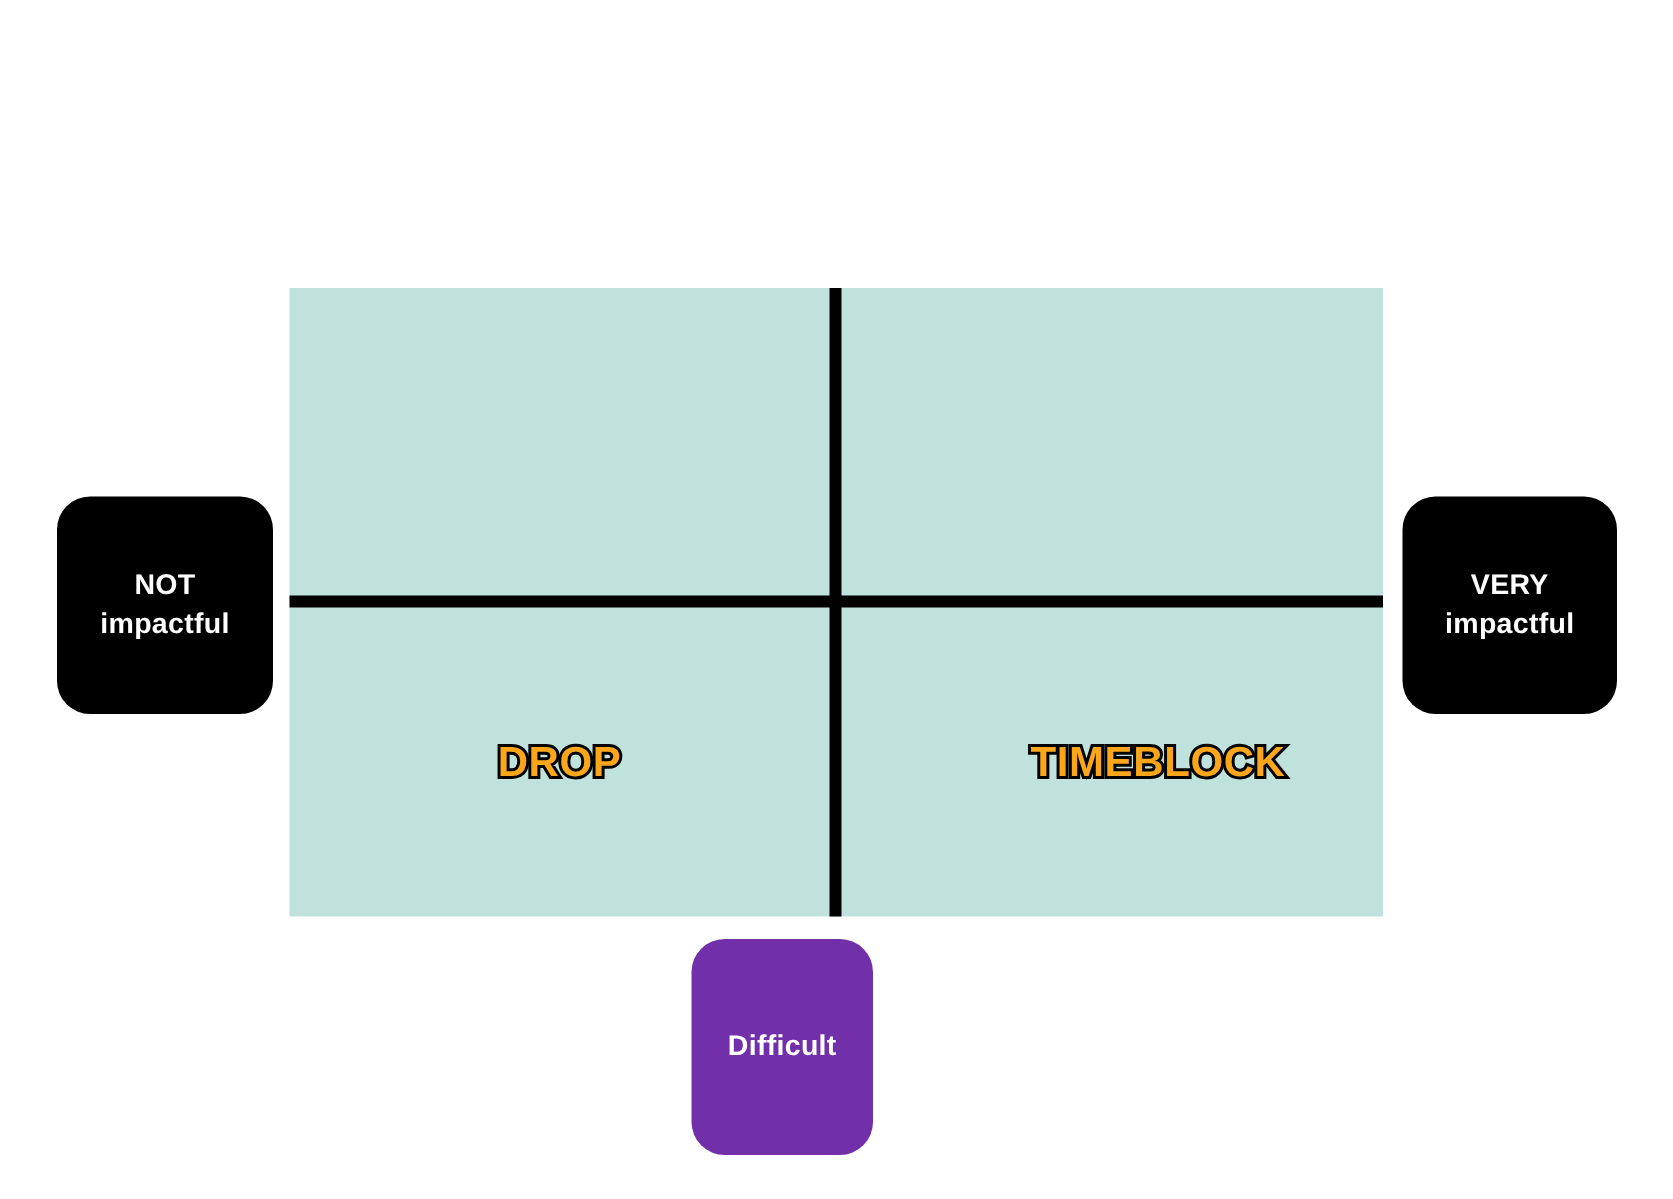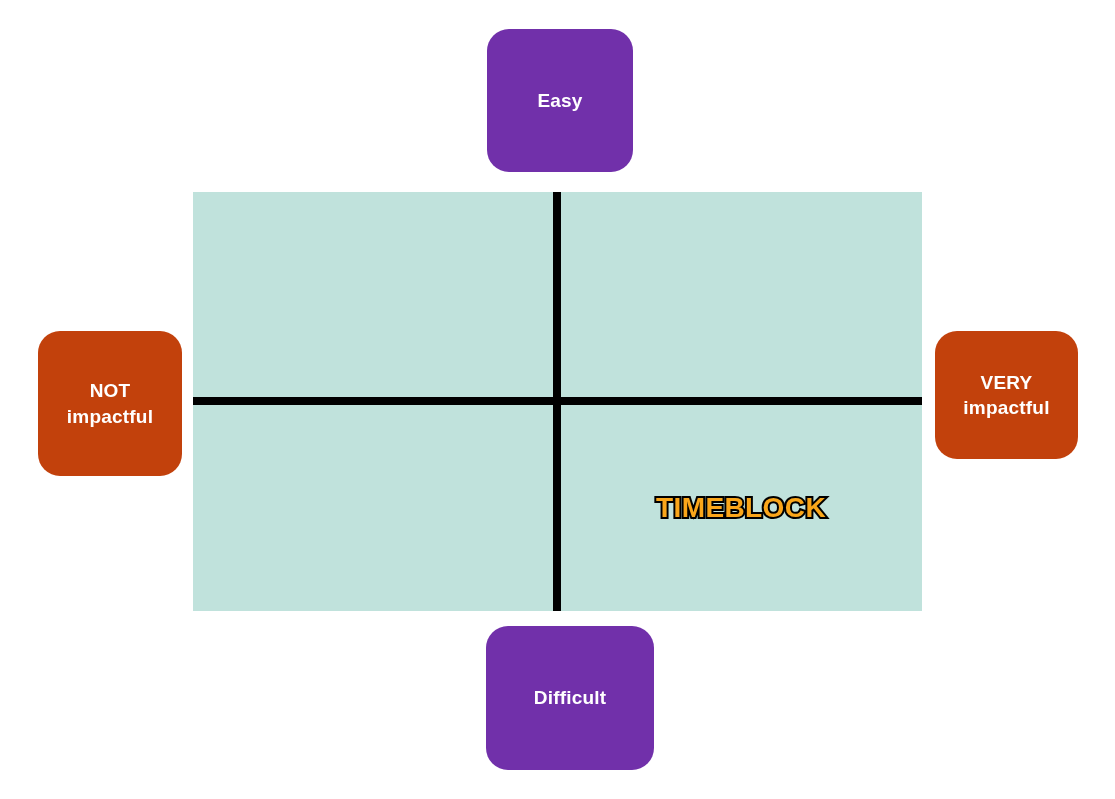--- a/index.html
+++ b/index.html
@@ -75,21 +75,21 @@
     left: 581px;
     top: 275px;
     width: 320px;
   }
   #label-drop {
     left: 213px;
     top: 490px;
     width: 320px;
   }
   #label-timeblock {
-    left: 581px;
+    left: 612px;
     top: 490px;
     width: 320px;
   }
 
   
   .callout {
     position: absolute;
     display: flex;
     align-items: center;
     justify-content: center;
@@ -97,63 +97,63 @@
     border-radius: 22px;
     color: #ffffff;
     font-weight: 700;
     font-size: 19px;
     line-height: 1.32;
     letter-spacing: 0.2px;
     white-space: pre-line;
     user-select: none;
   }
   .callout-purple { background: #7130aa; }
-  .callout-teal   { background: #c2410c; }
+  .callout-teal   { background: #000000; }
 
   #callout-easy {
     left: 487px;
     top: 29px;
     width: 146px;
     height: 143px;
   }
   #callout-difficult {
-    left: 486px;
+    left: 461px;
     top: 626px;
-    width: 168px;
+    width: 121px;
     height: 144px;
   }
   #callout-not-impactful {
     left: 38px;
     top: 331px;
     width: 144px;
     height: 145px;
   }
   #callout-very-impactful {
     left: 935px;
     top: 331px;
     width: 143px;
-    height: 128px;
+    height: 145px;
   }
 </style>
 </head>
 <body>
 
 <div id="canvas">
 
   <div class="matrix-plate"></div>
 
   <div class="axis-line axis-vertical"></div>
   <div class="axis-line axis-horizontal"></div>
 
 
 
+  <div class="quadrant-label" id="label-drop">DROP</div>
 
   <div class="quadrant-label" id="label-timeblock">TIMEBLOCK</div>
 
-  <div class="callout callout-purple" id="callout-easy">Easy</div>
 
   <div class="callout callout-purple" id="callout-difficult">Difficult</div>
 
   <div class="callout callout-teal" id="callout-not-impactful">NOT
 impactful</div>
 
   <div class="callout callout-teal" id="callout-very-impactful">VERY
 impactful</div>
 
 </div>

